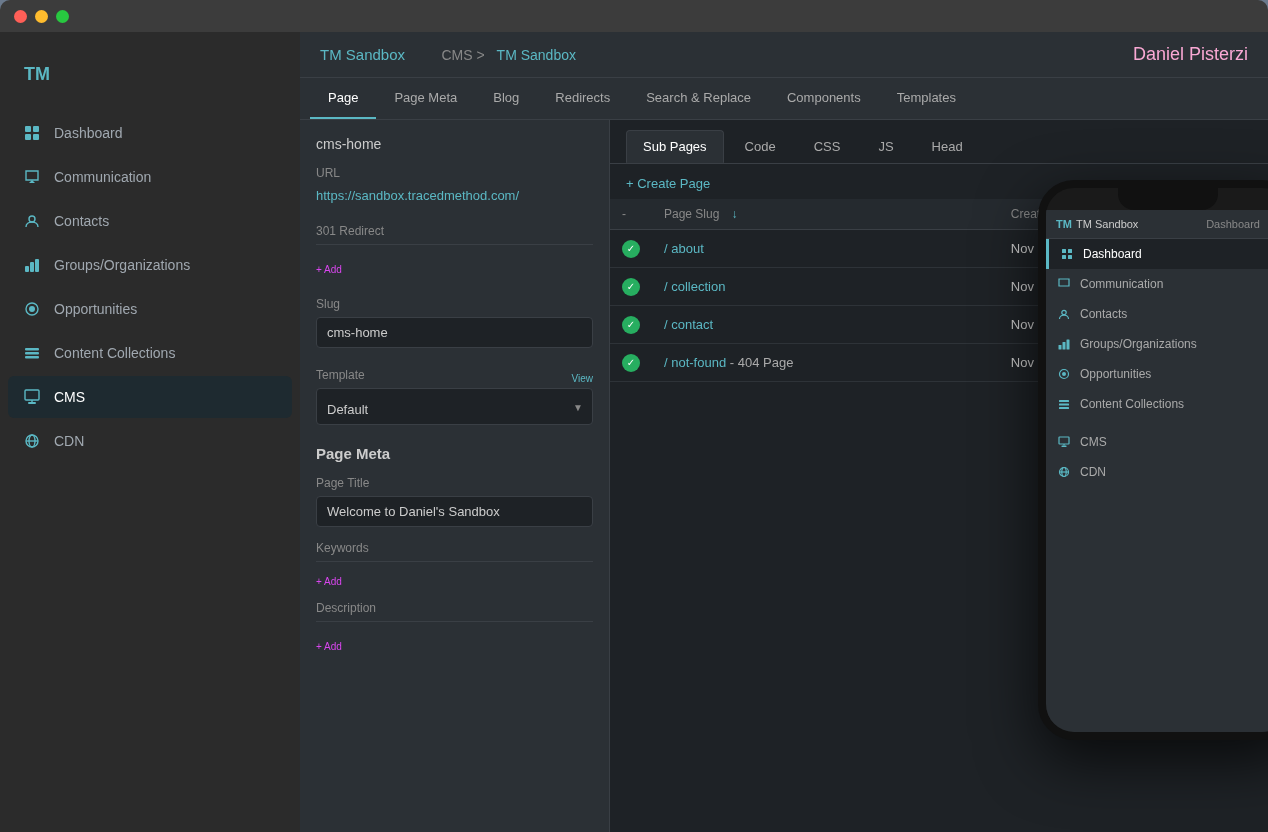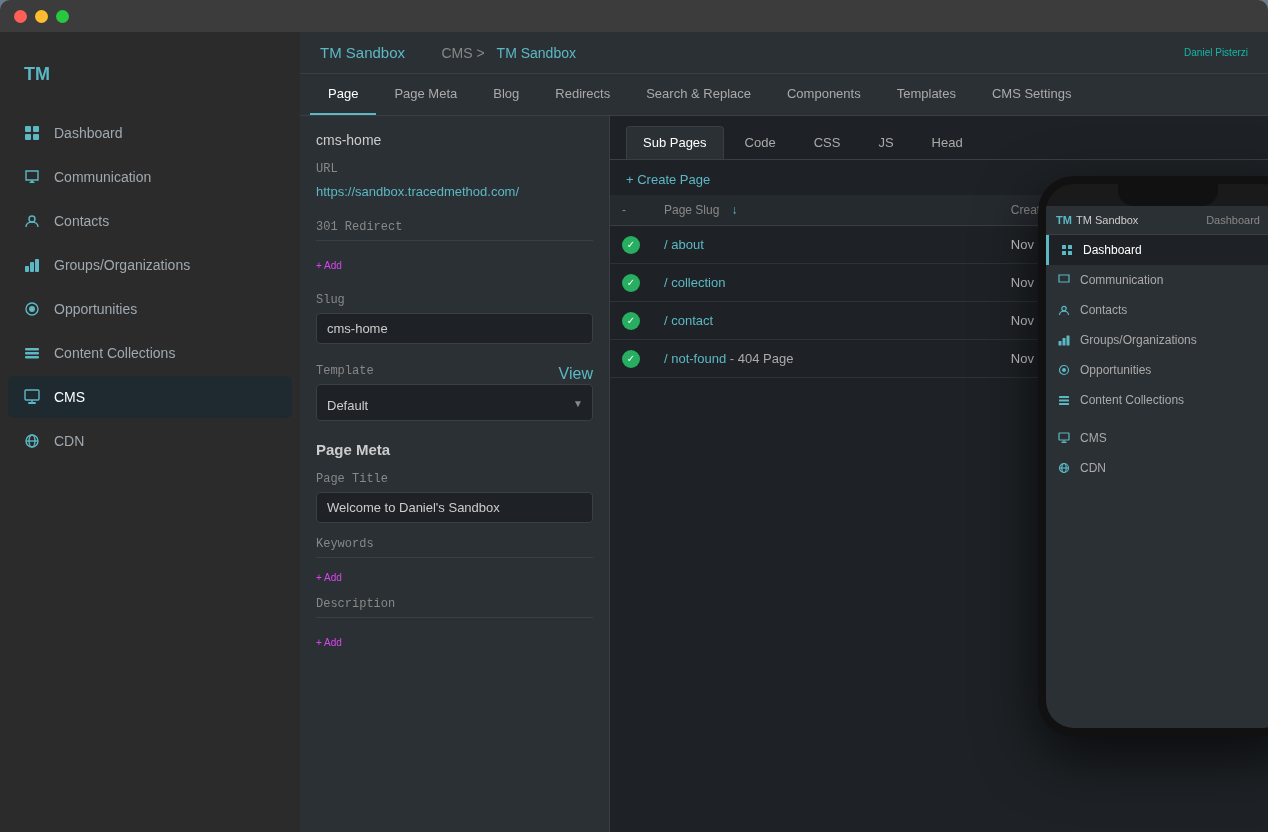--- a/index.html
+++ b/index.html
@@ -71,21 +71,21 @@
     
     .top-bar {
       background: #2b3035;
       padding: 12px 20px;
       display: flex;
       align-items: center;
       justify-content: space-between;
       border-bottom: 1px solid #3a3f45;
     }
     .top-bar-left { display: flex; align-items: center; gap: 8px; color: #5bb8c4; font-size: 15px; }
-    .top-bar-right { color: #14b8a6; font-size: 10px; }
+    .top-bar-right { color: #f9a8d4; font-size: 18px; }
 
     
     .tab-bar {
       background: #2b3035;
       display: flex;
       align-items: center;
       border-bottom: 1px solid #3a3f45;
       padding: 0 10px;
       overflow-x: auto;
     }
@@ -114,35 +114,35 @@
       padding: 16px;
       overflow-y: auto;
       flex-shrink: 0;
     }
     .page-name {
       color: #ccc;
       font-size: 14px;
       margin-bottom: 14px;
     }
     .field-group { margin-bottom: 20px; }
-    .field-label { color: #888; font-size: 12px; margin-bottom: 6px; font-family: Liberation Mono, monospace; }
+    .field-label { color: #888; font-size: 12px; margin-bottom: 6px; }
     .field-value { color: #5bb8c4; font-size: 13px; }
     .field-input {
       width: 100%;
       background: #1e2226;
       border: 1px solid #3a3f45;
       border-radius: 4px;
       color: #ccc;
       padding: 7px 10px;
       font-size: 13px;
     }
     .divider { border: none; border-top: 1px solid #3a3f45; margin: 4px 0 14px; }
     .add-btn { color: #d946ef; font-size: 10px; cursor: pointer; }
     .template-row { display: flex; align-items: center; justify-content: space-between; }
-    .view-link { color: #5bb8c4; font-size: 16px; cursor: pointer; }
+    .view-link { color: #5bb8c4; font-size: 10px; cursor: pointer; }
     .select-wrapper {
       position: relative;
       width: 100%;
     }
     .select-wrapper select {
       width: 100%;
       background: #1e2226;
       border: 1px solid #3a3f45;
       border-radius: 4px;
       color: #ccc;
@@ -403,21 +403,20 @@
     </div>
 
     <div class="tab-bar">
       <div class="tab active">Page</div>
       <div class="tab">Page Meta</div>
       <div class="tab">Blog</div>
       <div class="tab">Redirects</div>
       <div class="tab">Search &amp; Replace</div>
       <div class="tab">Components</div>
       <div class="tab">Templates</div>
-      <div class="tab">CMS Settings</div>
     </div>
 
     <div class="page-body">
 
       <div class="left-panel">
         <div class="page-name">cms-home</div>
 
         <div class="field-group">
           <div class="field-label">URL</div>
           <a class="field-value" style="text-decoration:none; cursor:pointer;">https://sandbox.tracedmethod.com/</a>

